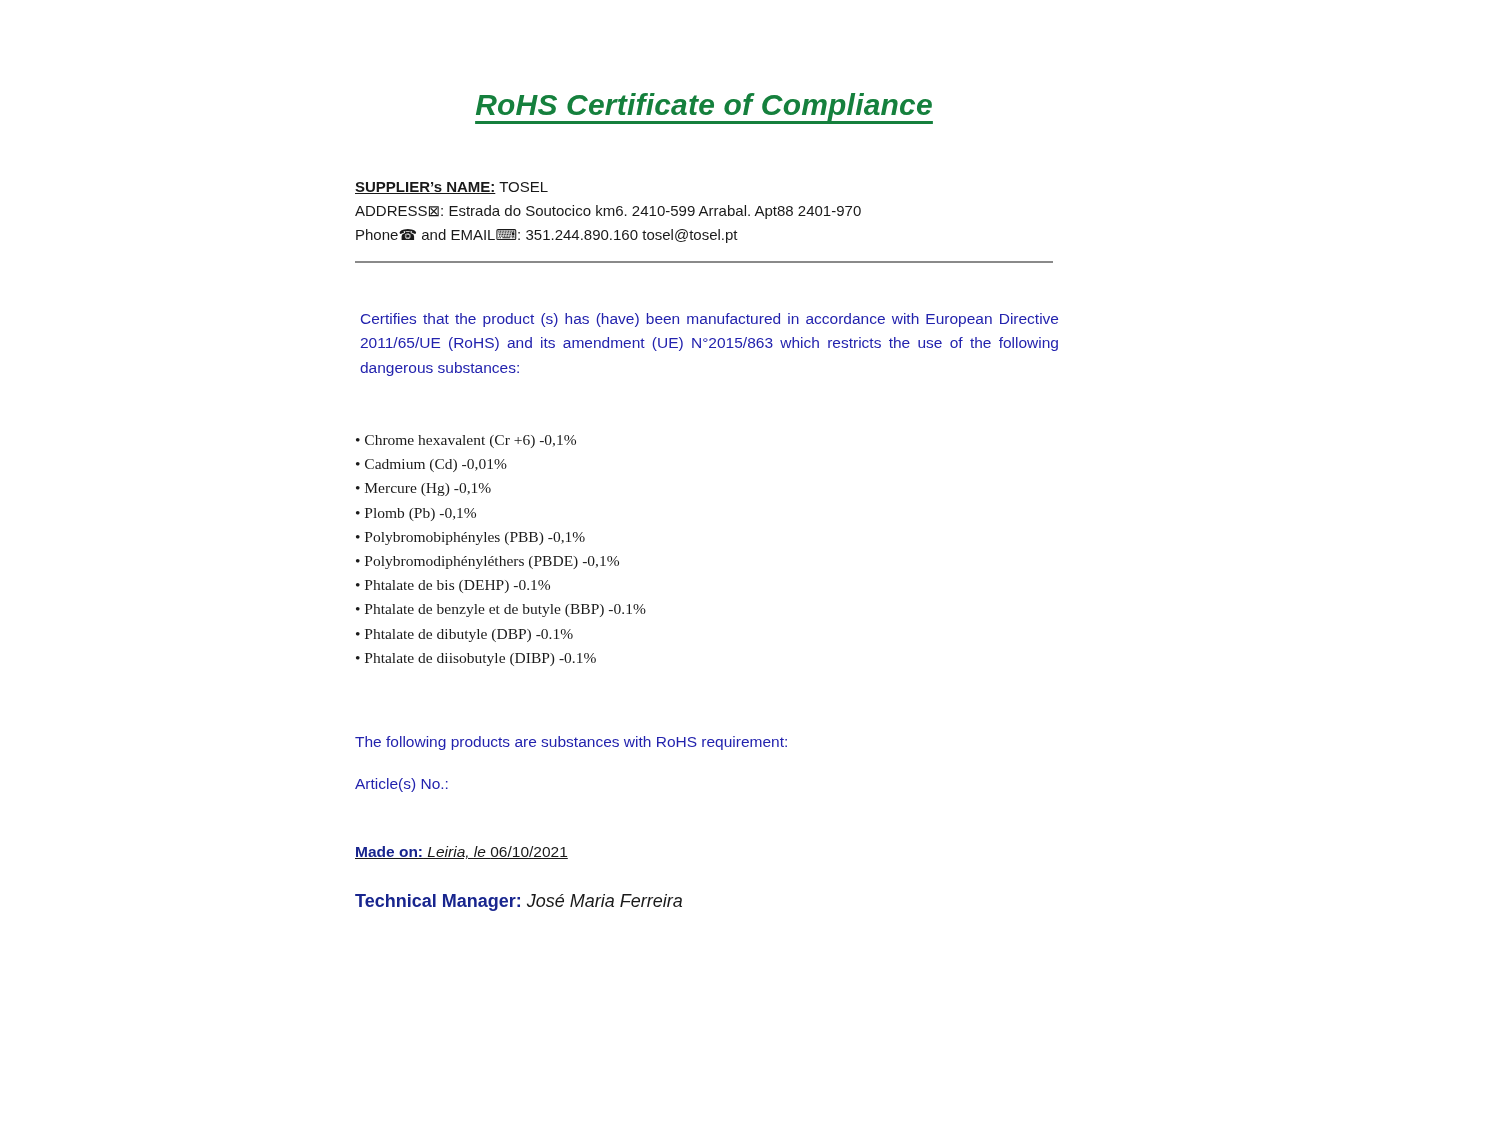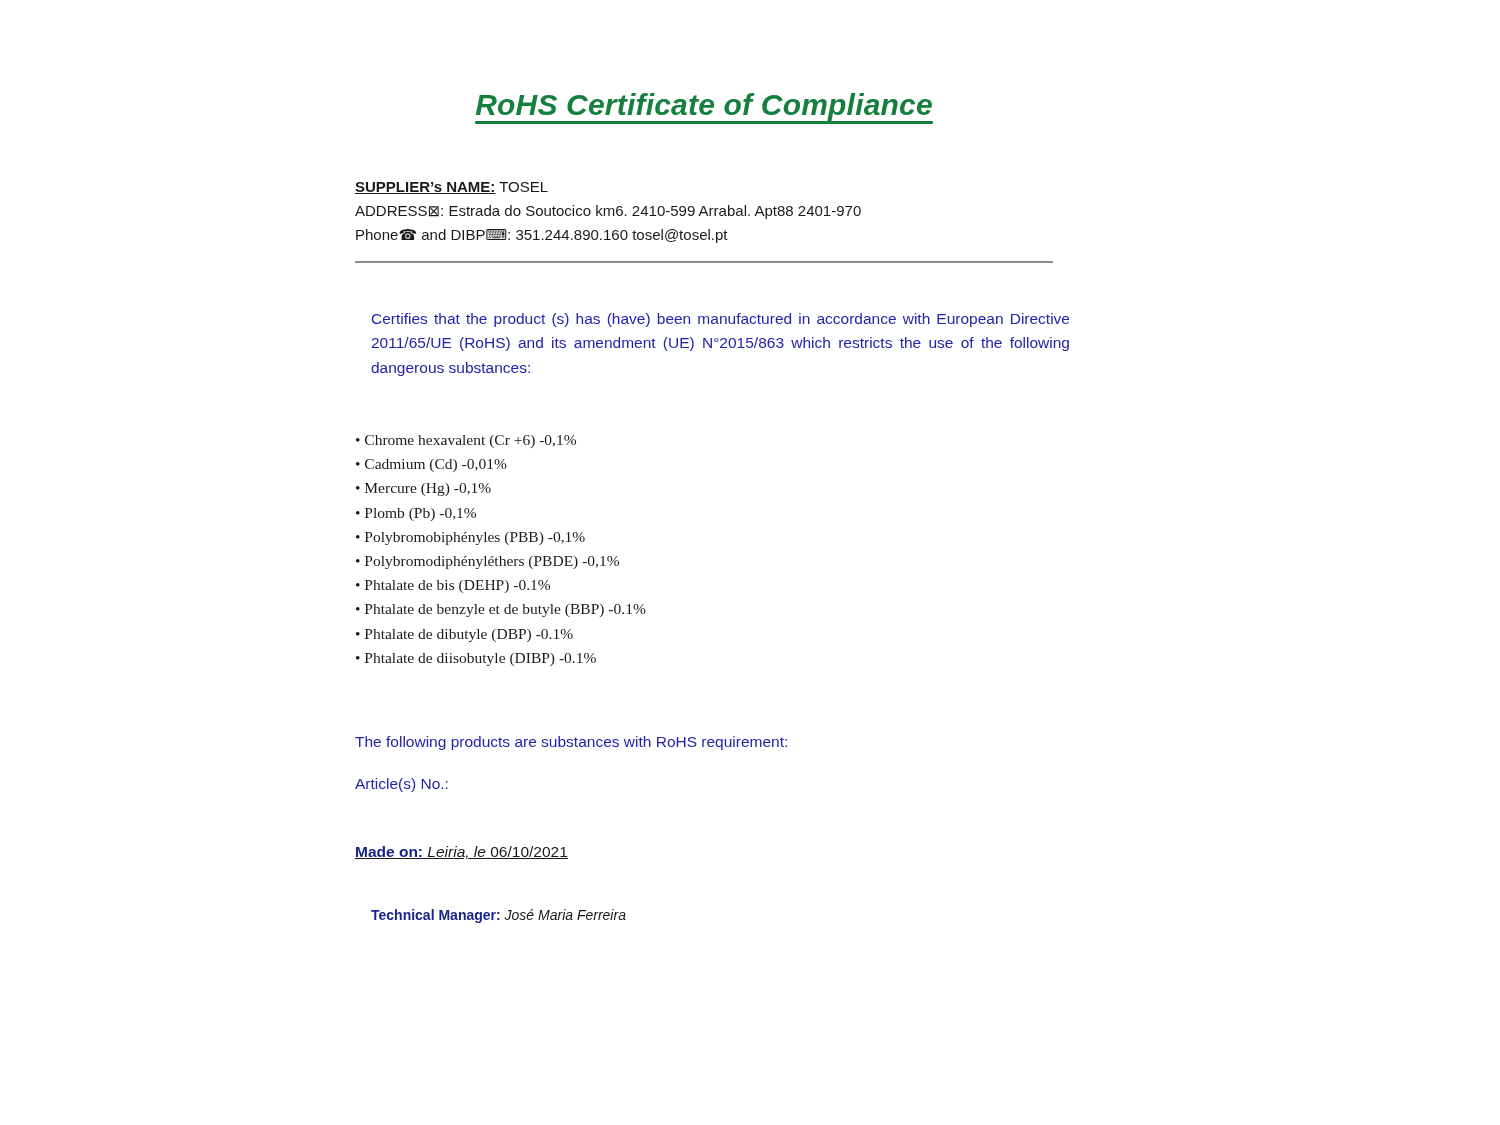--- a/index.html
+++ b/index.html
@@ -30,21 +30,21 @@
     position:absolute;left:355px;top:175px;width:760px;
     font-size:15px;line-height:24px;
   }
   .supplier-block .lbl-bold{font-weight:bold;}
   .supplier-block .lbl-underline{text-decoration:underline;}
   .divider{
     position:absolute;left:355px;top:261px;width:698px;height:0;
     border:none;border-top:2px solid #8a8a8a;margin:0;
   }
   .statement{
-    position:absolute;left:371px;top:307px;width:699px;
+    position:absolute;left:360px;top:307px;width:699px;
     margin:0;
     font-size:15.5px;line-height:24.3px;
     color:#2323ae;
     text-align:justify;
   }
   .substances{
     position:absolute;left:355px;top:428px;width:699px;
     margin:0;padding:0;list-style:none;
   }
   .substances li{
@@ -57,22 +57,22 @@
   }
   .article-line{
     position:absolute;left:355px;top:775px;width:699px;margin:0;
     font-size:15.5px;color:#2323ae;
   }
   .made-on-line{
     position:absolute;left:355px;top:843px;width:699px;margin:0;
     font-size:15.5px;color:#1a1a1a;text-decoration:underline;
   }
   .manager-line{
-    position:absolute;left:355px;top:891px;width:699px;margin:16px;
-    font-size:14px;color:#1a1a1a;
+    position:absolute;left:355px;top:891px;width:699px;margin:0;
+    font-size:18px;color:#1a1a1a;
   }
   .blue-bold-label{font-weight:bold;color:#18258e;}
   .italic-part{font-style:italic;}
   .signature{
     position:absolute;left:356px;top:920px;width:190px;height:135px;
   }
   .signature-text{
     position:absolute;left:34px;top:44px;width:120px;
     text-align:center;
     font-family:"Liberation Serif",serif;
@@ -88,21 +88,21 @@
 
 
   <div class="supplier-block">
     <div>
       <span class="lbl-bold lbl-underline">SUPPLIER’s NAME:</span><span> TOSEL</span>
     </div>
     <div>
       <span>ADDRESS</span><span>⊠</span><span>: Estrada do Soutocico km6. 2410-599 Arrabal. Apt88 2401-970</span>
     </div>
     <div>
-      <span>Phone</span><span>☎</span><span> and DIBP</span><span>⌨</span><span>: 351.244.890.160 tosel@tosel.pt</span>
+      <span>Phone</span><span>☎</span><span> and EMAIL</span><span>⌨</span><span>: 351.244.890.160 tosel@tosel.pt</span>
     </div>
   </div>
 
   <hr class="divider">
 
   <p class="statement">Certifies that the product (s) has (have) been manufactured in accordance with European Directive 2011/65/UE (RoHS) and its amendment (UE) N°2015/863 which restricts the use of the following dangerous substances:</p>
 
   <ul class="substances">
     <li>Chrome hexavalent (Cr +6) -0,1%</li>
     <li>Cadmium (Cd) -0,01%</li>

